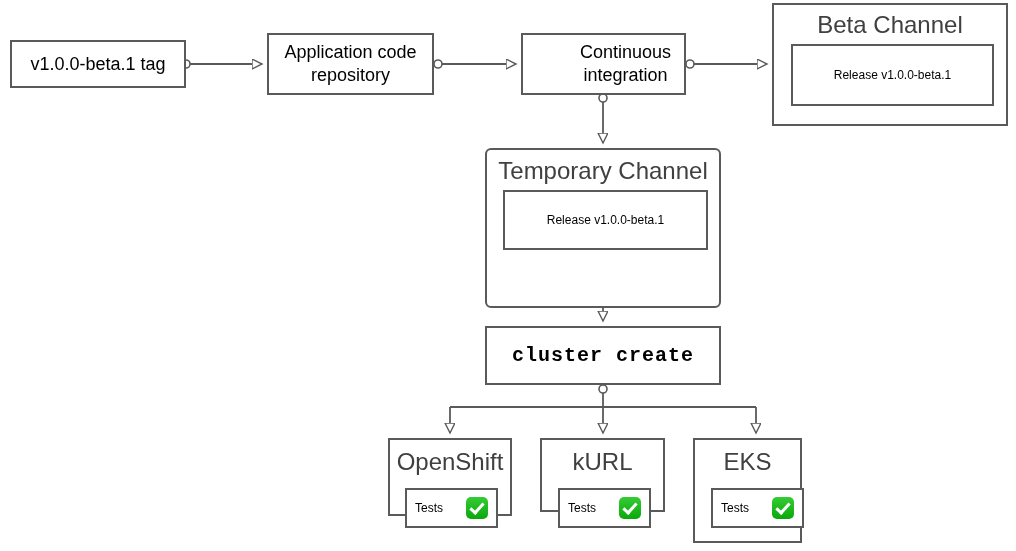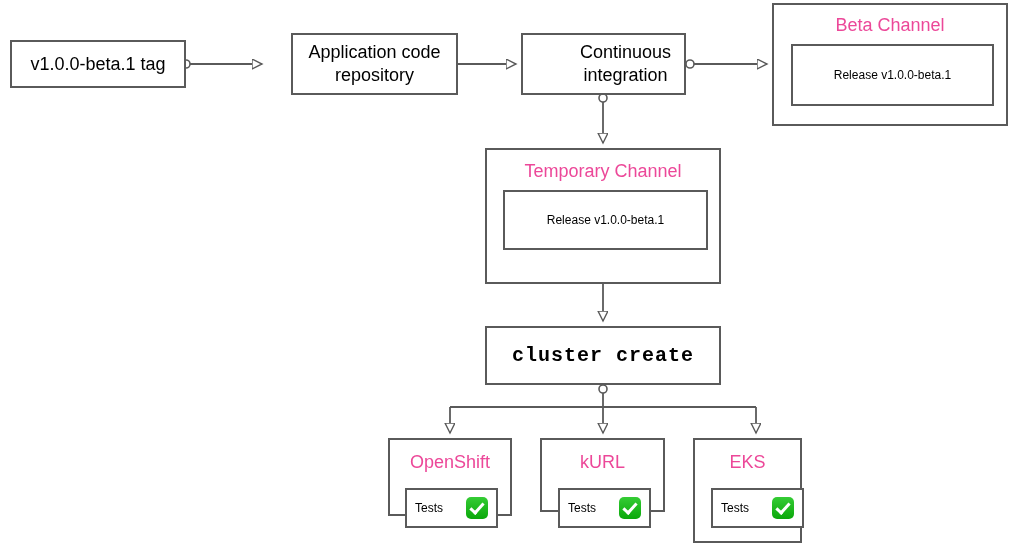--- a/index.html
+++ b/index.html
@@ -47,23 +47,23 @@
     white-space: pre-line;
   }
   .container-node {
     display: block;
   }
   .container-title {
     position: absolute;
     left: 0;
     right: 0;
     text-align: center;
-    font-size: 18px;
+    font-size: 24px;
     line-height: 22px;
-    color: #ec4899;
+    color: #404040;
   }
   .inner-node {
     position: absolute;
     box-sizing: border-box;
     border: 2px solid #5a5a5a;
     background: #ffffff;
     display: flex;
     align-items: center;
     justify-content: center;
   }
@@ -149,38 +149,38 @@
       <line x1="450" y1="407" x2="450" y2="433" stroke="#5a5a5a" stroke-width="1.8" marker-end="url(#arrowOpen)"></line>
       <line x1="603" y1="407" x2="603" y2="433" stroke="#5a5a5a" stroke-width="1.8" marker-end="url(#arrowOpen)"></line>
       <line x1="756" y1="407" x2="756" y2="433" stroke="#5a5a5a" stroke-width="1.8" marker-end="url(#arrowOpen)"></line>
     </g>
   </svg>
 
   <div class="node" style="left:10px; top:40px; width:176px; height:48px;">
     <div class="node-label">v1.0.0-beta.1 tag</div>
   </div>
 
-  <div class="node" style="left:267px; top:33px; width:167px; height:62px;margin-left:24px;">
+  <div class="node" style="left:267px; top:33px; width:167px; height:62px;">
     <div class="node-label">Application code
 repository</div>
   </div>
 
   <div class="node" style="left:521px; top:33px; width:165px; height:62px;padding-left:44px;">
     <div class="node-label">Continuous
 integration</div>
   </div>
 
   <div class="node container-node" style="left:772px; top:3px; width:236px; height:123px;">
     <div class="container-title" style="top:9px;">Beta Channel</div>
     <div class="inner-node" style="left:17px; top:39px; width:203px; height:62px;">
       <span class="inner-label">Release v1.0.0-beta.1</span>
     </div>
   </div>
 
-  <div class="node container-node" style="left:485px; top:148px; width:236px; height:136px;">
+  <div class="node container-node" style="left:485px; top:148px; width:236px; height:160px;border-radius:6px;">
     <div class="container-title" style="top:10px;">Temporary Channel</div>
     <div class="inner-node" style="left:16px; top:40px; width:205px; height:60px;">
       <span class="inner-label">Release v1.0.0-beta.1</span>
     </div>
   </div>
 
   <div class="node" style="left:485px; top:326px; width:236px; height:59px;">
     <div class="mono-label">cluster create</div>
   </div>
 

